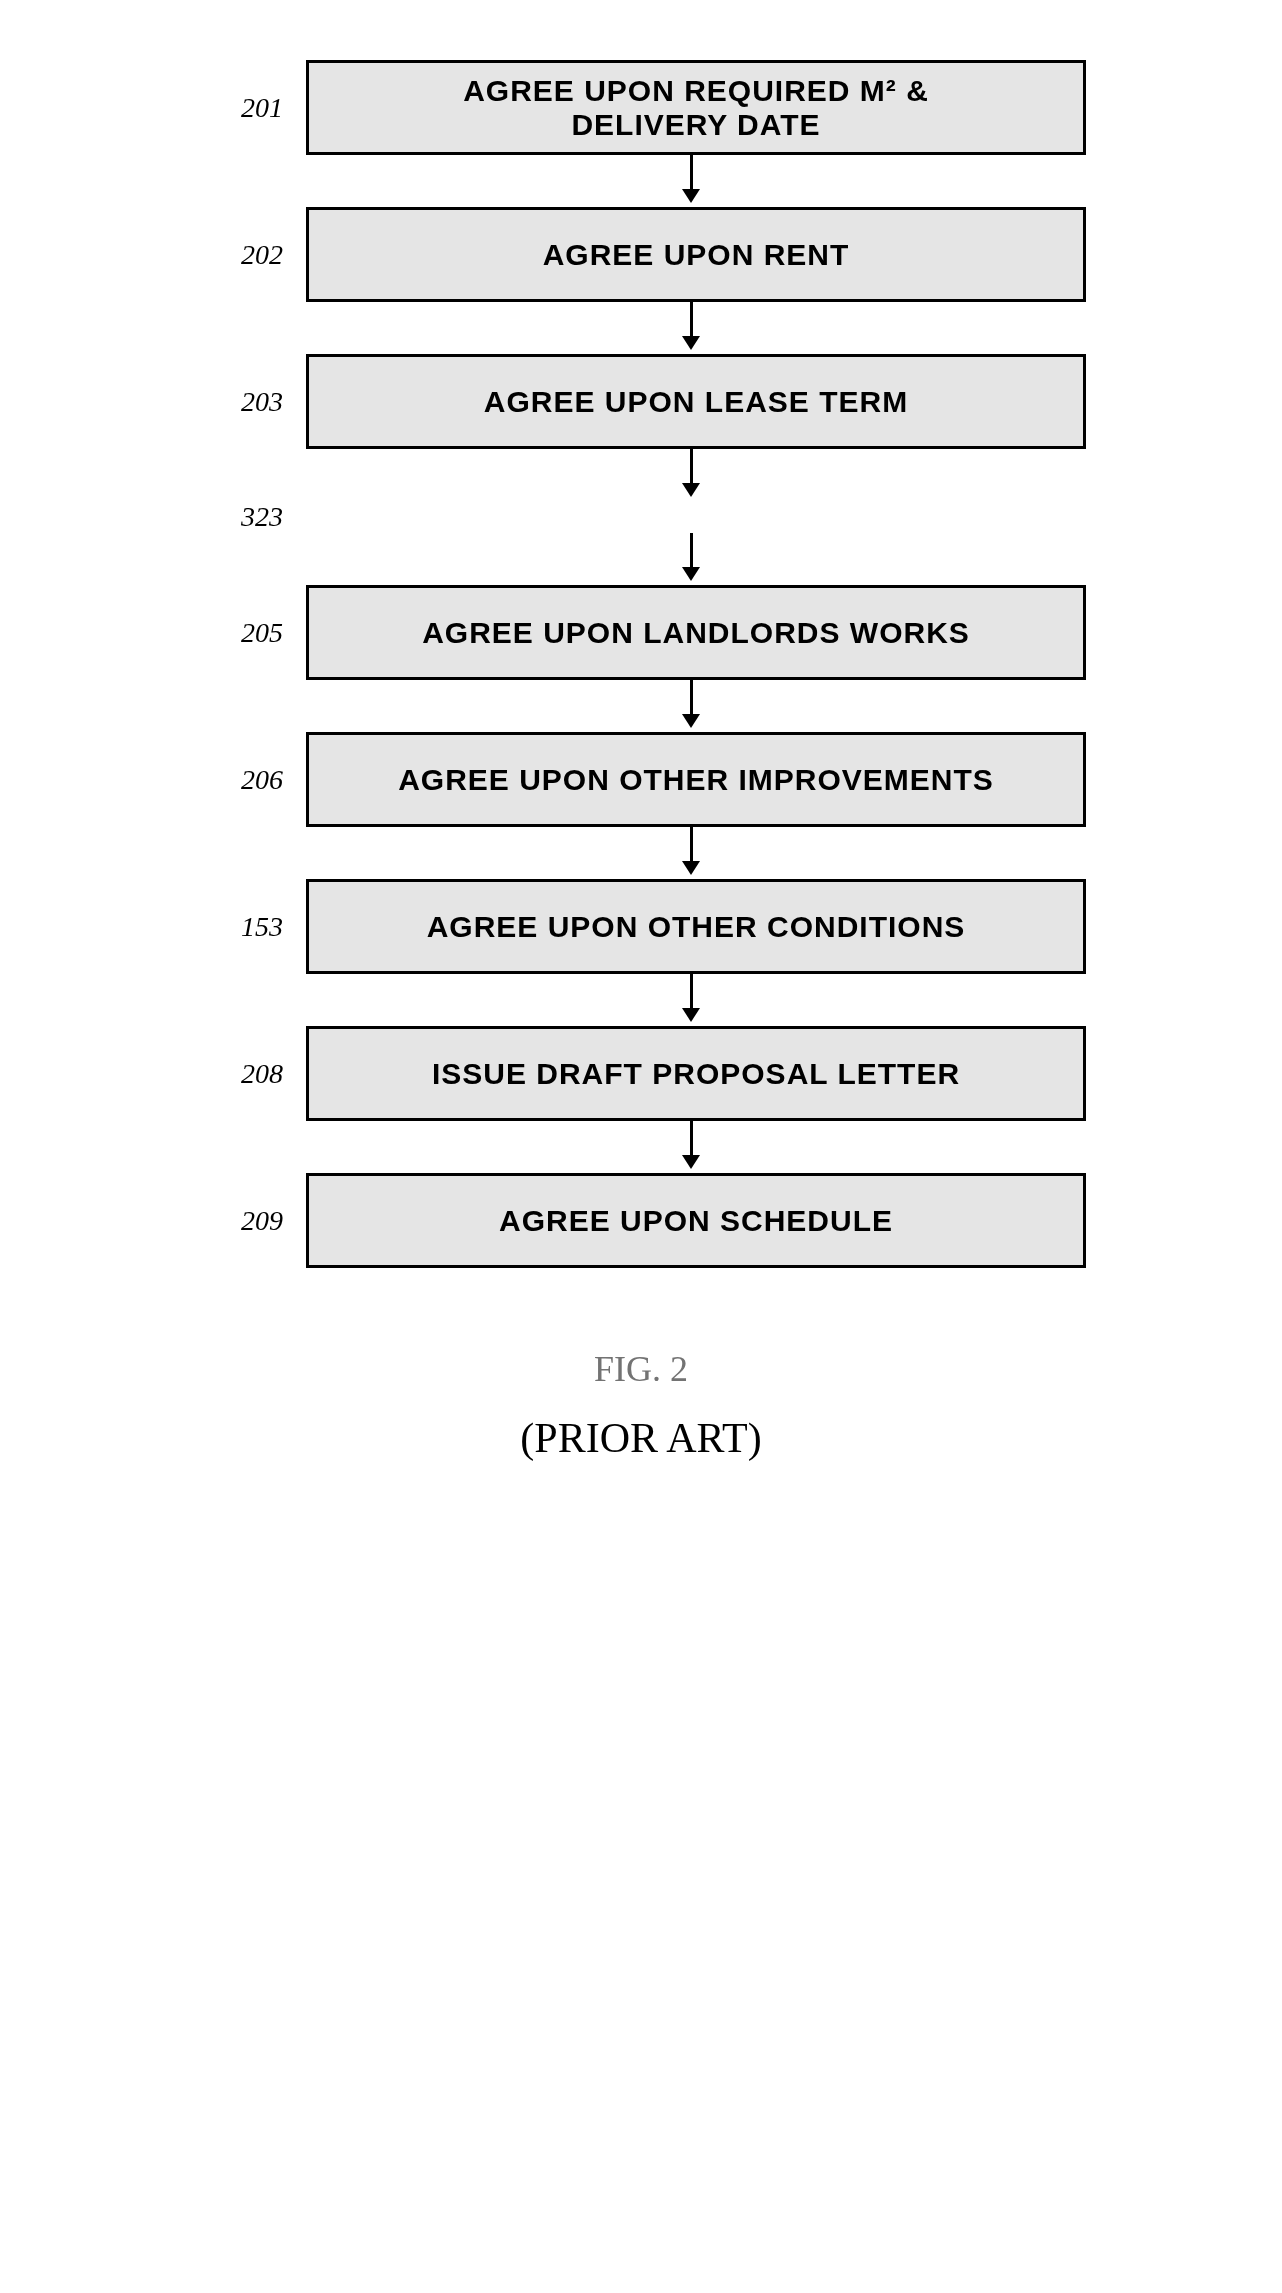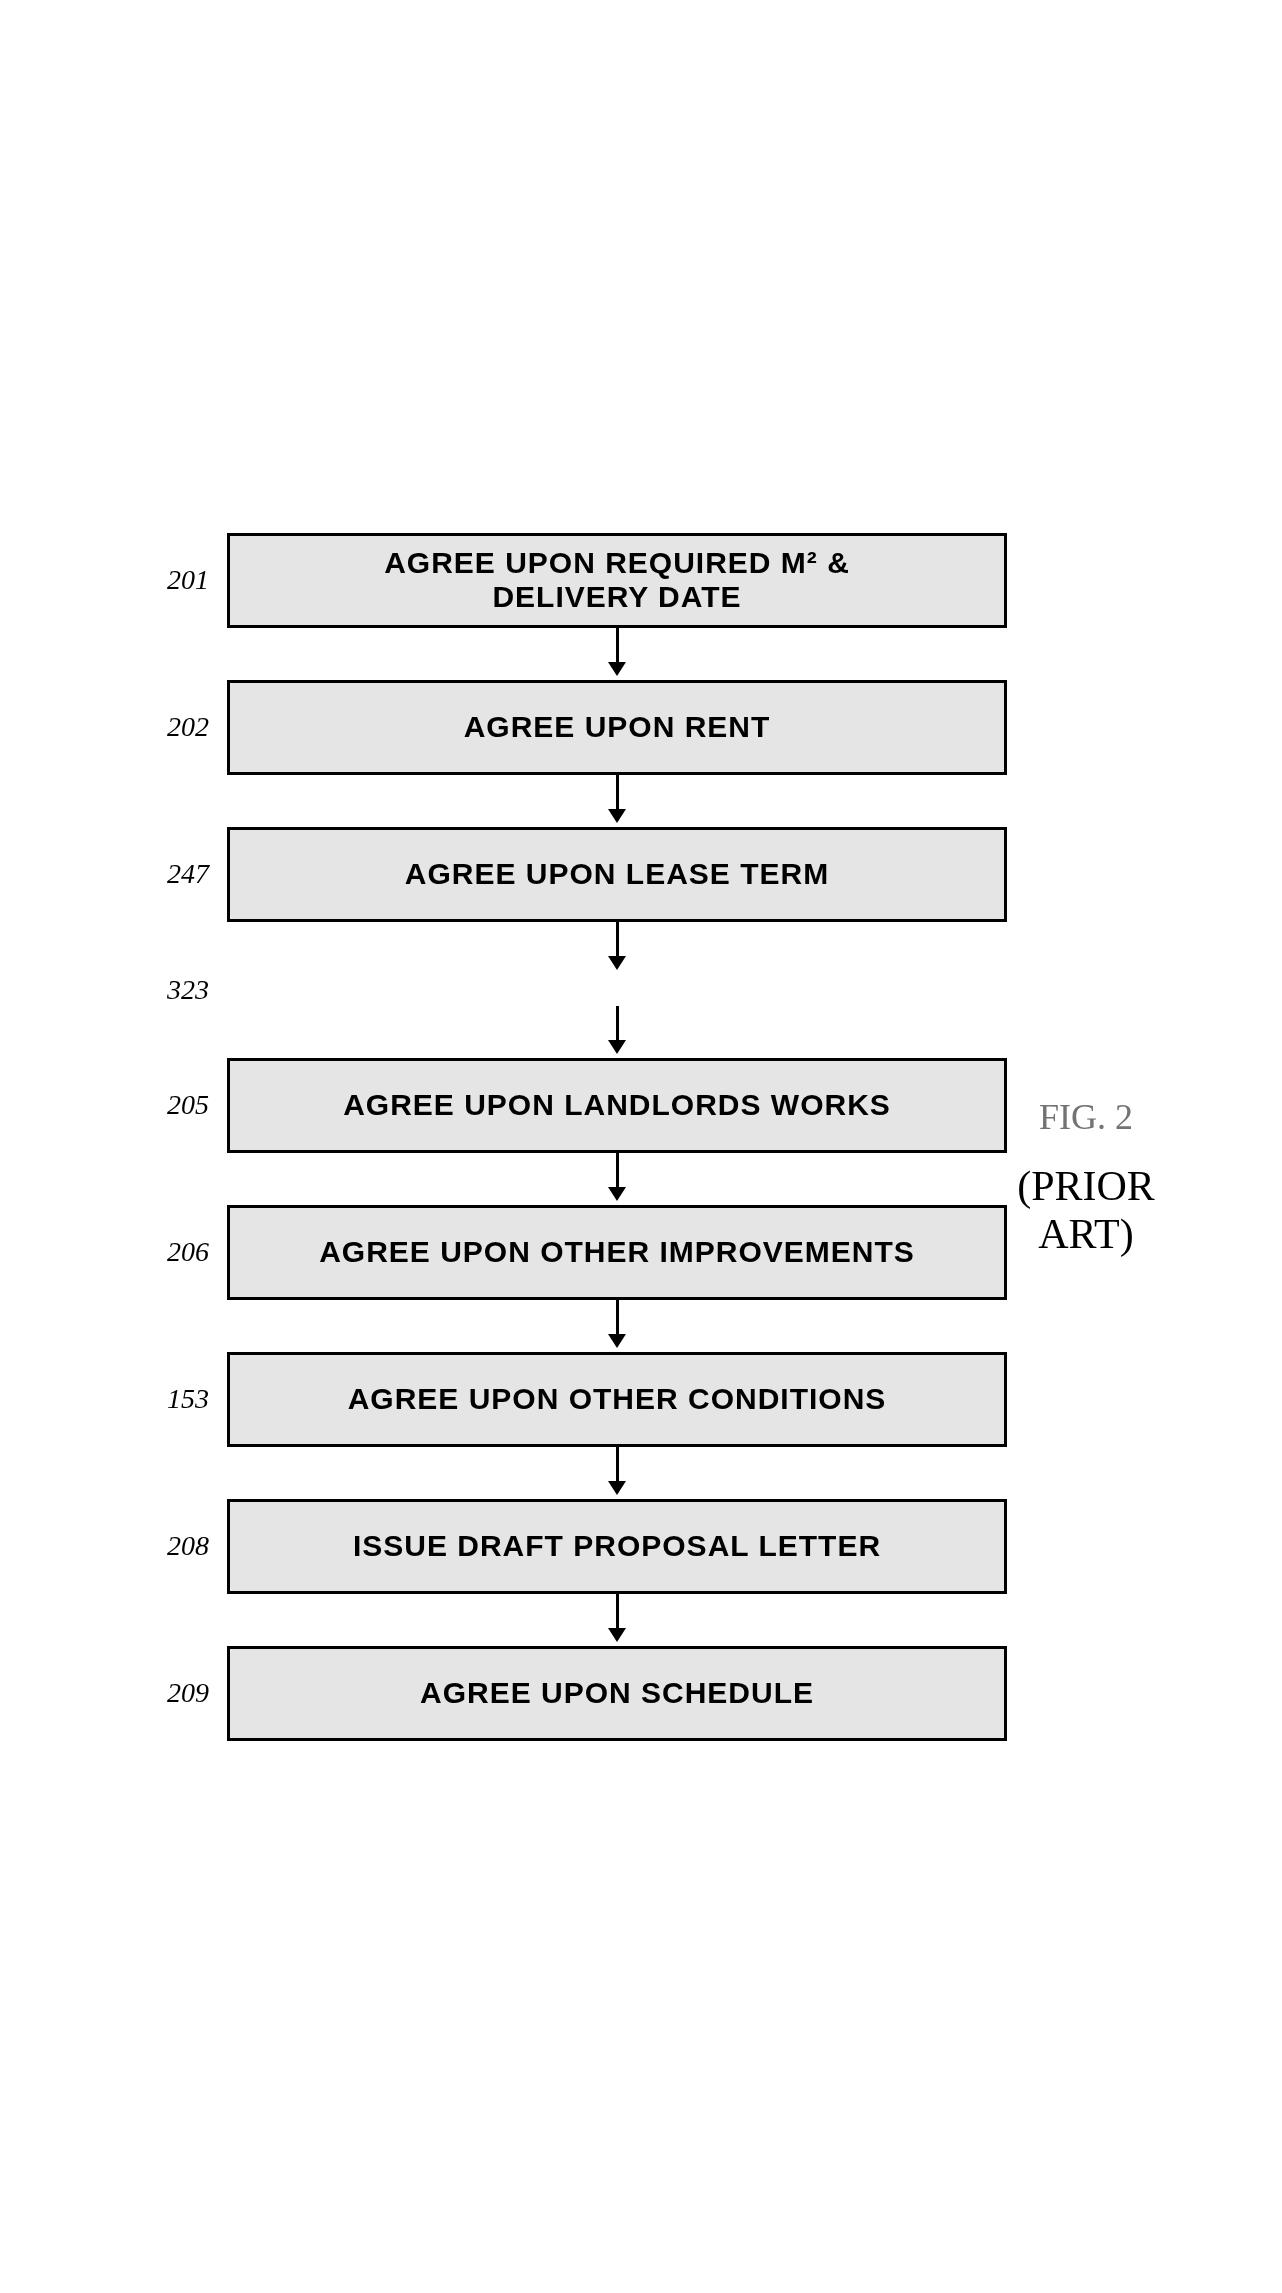--- a/index.html
+++ b/index.html
@@ -16,21 +16,21 @@
       display: flex;
       justify-content: center;
       align-items: flex-start;
     }
 
     .page-container {
       width: 1048px;
       min-height: 2293px;
       background: #ffffff;
       display: flex;
-      flex-direction: row;
+      flex-direction: column;
       align-items: center;
       padding: 60px 0 80px 0;
     }
 
     .diagram-area {
       display: flex;
       flex-direction: column;
       align-items: center;
       width: 900px;
       position: relative;
@@ -167,21 +167,21 @@
             <div class="flow-box-text">AGREE UPON RENT</div>
           </div>
         </div>
       </div>
       <div class="arrow-container">
         <div class="arrow-line"></div>
         <div class="arrow-head"></div>
       </div>
       <div class="flow-row">
         <div class="label-area">
-          <span class="step-label">247</span>
+          <span class="step-label">203</span>
         </div>
         <div class="box-wrapper">
           <div class="flow-box">
             <div class="flow-box-text">AGREE UPON LEASE TERM</div>
           </div>
         </div>
       </div>
       <div class="arrow-container">
         <div class="arrow-line"></div>
         <div class="arrow-head"></div>

